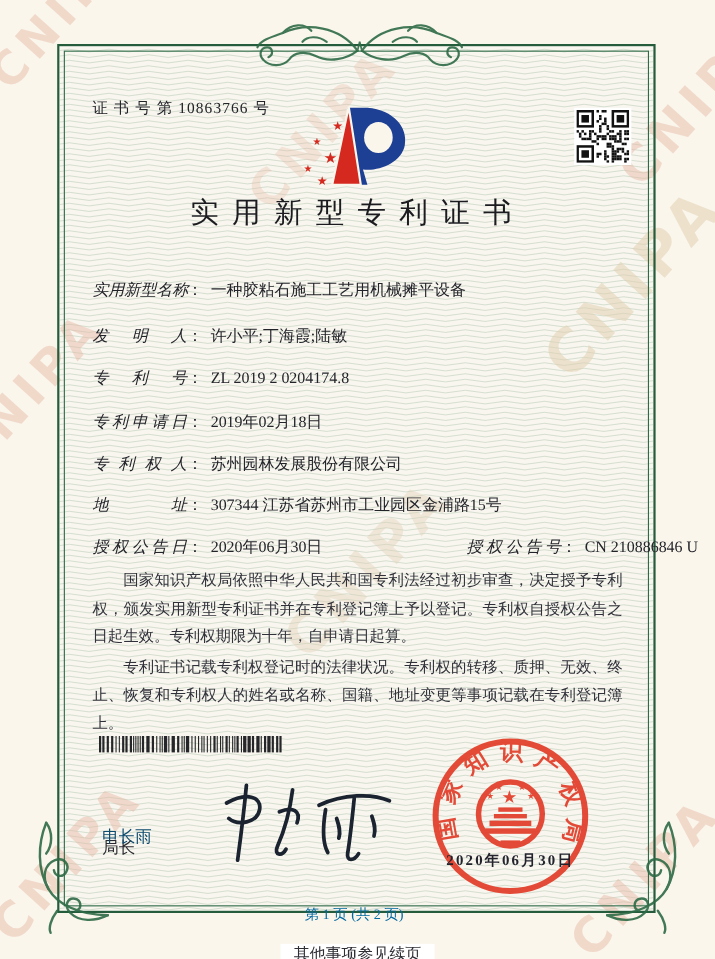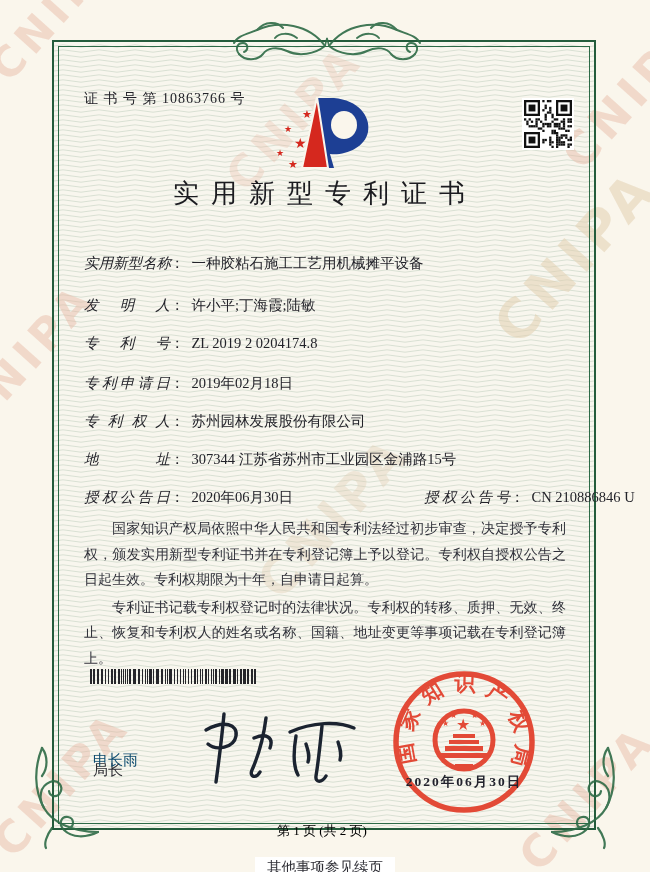--- a/index.html
+++ b/index.html
@@ -35,21 +35,21 @@
   .colon{display:inline-block;}
   .val{margin-left:7px;text-align:center;}
   .grant2{position:absolute;left:340px;top:0;}
   .paras{position:absolute;left:84px;top:500px;width:482px;font-size:14px;line-height:25.5px;text-align:justify;color:#30313a;}
   .paras p{margin:0 0 2px 0;text-indent:2em;}
   .barcode{position:absolute;left:90px;top:653px;}
   .signer-title{position:absolute;left:93px;top:706px;font-size:15px;font-family:"Liberation Sans","DejaVu Sans",sans-serif;color:#2a2a30;margin-top:39px;}
   .signer-name{position:absolute;left:93px;top:735px;font-size:15px;font-family:"Liberation Sans","DejaVu Sans",sans-serif;color:#0c4a6e;}
   .signature{position:absolute;left:190px;top:688px;}
   .seal{position:absolute;left:383px;top:648px;}
-  .page-info{position:absolute;left:52px;top:806px;width:540px;text-align:center;font-size:13px;color:#000000;}
+  .page-info{position:absolute;left:52px;top:806px;width:540px;text-align:center;font-size:13px;color:#0369a1;}
   .cont-note{position:absolute;left:0;top:842px;width:650px;text-align:center;font-size:14.5px;color:#2e2e35;}
   .cont-note span{background:#ffffff;padding:2px 12px;}
   .ornament{position:absolute;z-index:4;}
   .orn-top{left:232px;top:16px;}
   .orn-bl{left:28px;top:742px;}
   .orn-br{left:518px;top:742px;}
 </style>
 </head>
 <body>
 

